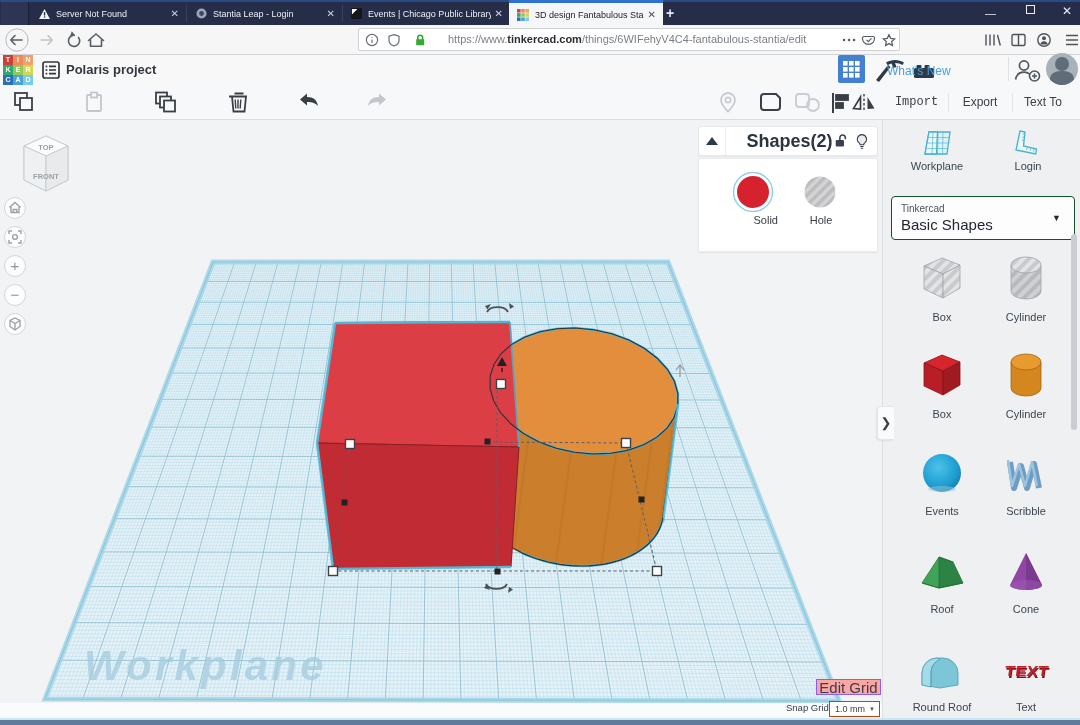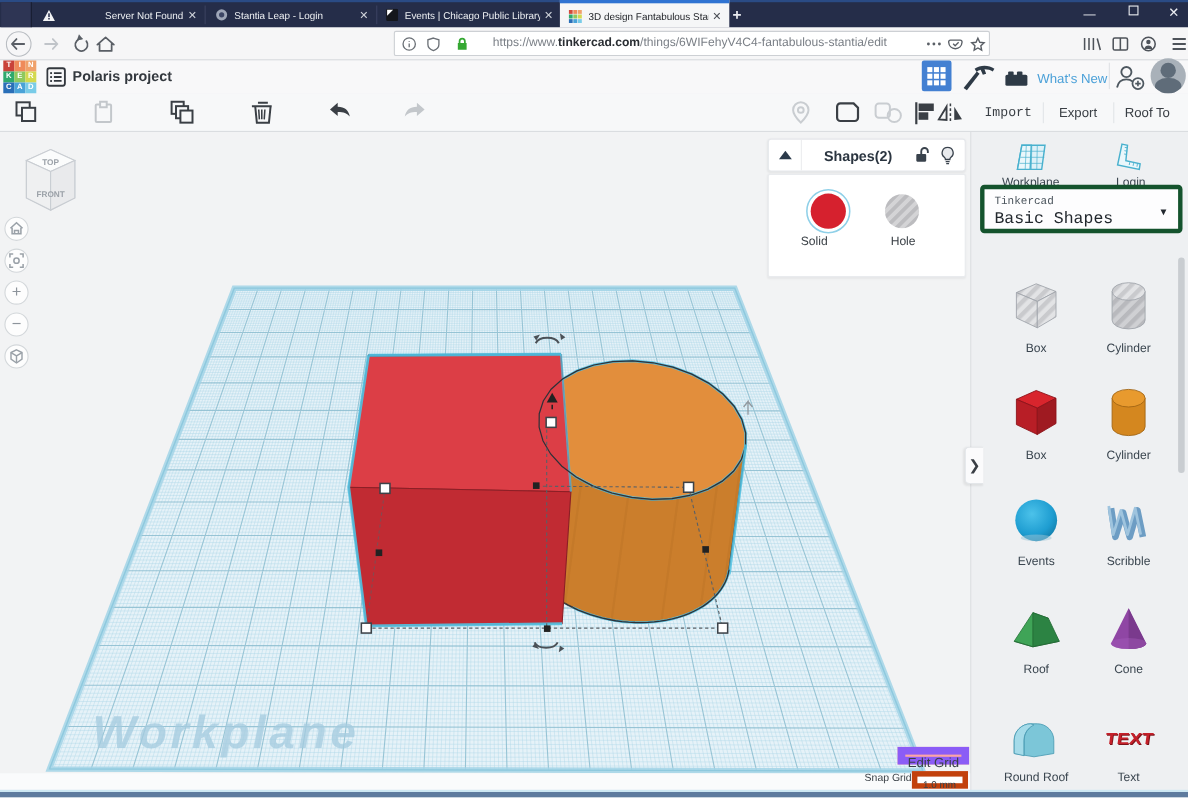--- a/index.html
+++ b/index.html
@@ -25,21 +25,21 @@
   #urltext { left:74px; top:4px; font-size:11px; color:#7a7f86; white-space:nowrap; }
   #urltext b { color:#2a2e33; font-weight:bold; }
 
   
   #tchead { left:0; top:55px; width:1080px; height:30px; background:#f8f8f9; }
   #logo { left:3px; top:55px; width:30px; height:30px; display:grid;
     grid-template-columns:10px 10px 10px; grid-template-rows:10px 10px 10px; }
   #logo span { color:#fff; font-size:7px; font-weight:bold; text-align:center;
     line-height:10px; }
   #ptitle { left:66px; top:62px; font-size:13px; font-weight:bold; color:#33383e; }
-  #whatsnew { left:943px; top:64px; font-size:12px; color:#4aa0d8; }
+  #whatsnew { left:887px; top:64px; font-size:12px; color:#4aa0d8; }
   #gridbtn { left:838px; top:55px; width:27px; height:28px; background:#4380d2;
     border-radius:2px; }
 
   
   #toolbar { left:0; top:85px; width:1080px; height:35px; background:#f7f8f9;
     border-bottom:1px solid #dadde0; }
   .tbtn { top:85px; height:34px; font-size:12px; color:#3a3f45;
     display:flex; align-items:center; justify-content:center; }
   .tdiv { top:93px; width:1px; height:19px; background:#e2e5e8; }
 
@@ -48,22 +48,22 @@
     overflow:hidden; }
 
   
   .navc { width:22px; height:22px; border-radius:50%; background:#fdfdfd;
     border:1px solid #d3d7da; color:#9aa1a8; text-align:center; }
 
   
   #rpanel { left:882px; top:120px; width:198px; height:599px; background:#eef0f2;
     border-left:1px solid #dcdfe2; }
   .shlabel { font-size:11px; color:#3b4650; text-align:center; width:90px; }
-  #dropdown { left:8px; top:48px; width:184px; height:44px; background:#fdfdfe;
-    border:4px solid #14532d; border-radius:4px;font-family:Liberation Mono, monospace; }
+  #dropdown { left:8px; top:76px; width:184px; height:44px; background:#fdfdfe;
+    border:1px solid #14532d; border-radius:4px; }
   #scrollbar { left:188px; top:114px; width:6px; height:196px; background:#c9cdd1;
     border-radius:3px; }
 
   
   #shpanel { left:698px; top:126px; width:180px; }
   #shhead { width:180px; height:30px; background:#fff; border:1px solid #e6e8eb;
     border-radius:3px; box-shadow:0 1px 2px rgba(0,0,0,.06); display:flex; align-items:center; }
   #shbody { margin-top:2px; width:180px; height:94px; background:#fff;
     border:1px solid #e9ebee; border-radius:2px; box-shadow:0 1px 2px rgba(0,0,0,.05); }
 
@@ -72,34 +72,34 @@
     border:1px solid #e3e6e9; border-right:none; border-radius:4px 0 0 4px;
     box-shadow:-1px 1px 2px rgba(0,0,0,.07); color:#3a3f45; font-size:13px;
     line-height:32px; text-align:center; }
 
   
   #botstrip { left:0; top:703px; width:882px; height:15px; background:#fafbfc; }
   #botline { left:0; top:718px; width:1080px; height:2px; background:#cde7f2; }
   #botbar { left:0; top:720px; width:1080px; height:5px; background:#5e7b9e; }
 
   #editgrid { z-index:6; left:816px; top:559px; width:65px; height:16px; background:#fca5a5;
-    border:7px solid #8b5cf6; font-size:12px; color:#3a4046; text-align:center;
+    border:1px solid #8b5cf6; font-size:15px; color:#3a4046; text-align:center;
     line-height:15px; }
   #snapsel { z-index:6; left:829px; top:581px; width:51px; height:16px; background:#fff;
-    border:5px solid #c2410c; font-size:9px; color:#3a4046; line-height:15px; }
+    border:1px solid #c2410c; font-size:9px; color:#3a4046; line-height:15px; }
 </style>
 </head>
 <body>
 <div id="stage">
 
 <div class="abs" id="tabbar"></div>
 <div class="abs" id="topline"></div>
 <div class="abs" style="left:1px;top:2px;width:28px;height:23px;background:#2e3554;border-right:1px solid #171c30;"></div>
 
-<div class="abs tab" style="left:30px;width:156px;text-align:right;">
+<div class="abs tab" style="left:30px;width:156px;">
   <svg width="11" height="10" style="margin:0 6px 0 9px" viewBox="0 0 12 11">
         <path d="M6 0L12 11H0Z" fill="#f2f3f5"></path>
         <rect x="5.3" y="3.4" width="1.5" height="3.8" fill="#252d49"></rect>
         <rect x="5.3" y="8.1" width="1.5" height="1.5" fill="#252d49"></rect>
       </svg>
   <span class="ttl">Server Not Found</span>
       <span class="x">✕</span>
 </div>
 <div class="abs tsep" style="left:186px"></div>
 <div class="abs tab" style="left:187px;width:155px;">
@@ -301,21 +301,21 @@
   <g>
         <path d="M152 4v18" stroke="#3a3f45" stroke-width="1.4" stroke-dasharray="2.5 2"></path>
   <path d="M148.5 7v12l-7-0.5Z" fill="none" stroke="#3a3f45" stroke-width="1.7"></path>
   <path d="M155.5 7v12l7-0.5Z" fill="#3a3f45"></path>
       </g>
 </svg>
 <div class="abs tbtn" style="left:885px;width:63px;font-family:Liberation Mono, monospace;">Import</div>
 <div class="abs tdiv" style="left:948px"></div>
 <div class="abs tbtn" style="left:949px;width:62px;">Export</div>
 <div class="abs tdiv" style="left:1012px"></div>
-<div class="abs tbtn" style="left:1013px;width:60px;">Roof To</div>
+<div class="abs tbtn" style="left:1013px;width:60px;">Text To</div>
 
 <div class="abs" id="canvas">
 <svg width="882" height="600" viewBox="0 120 882 600" style="position:absolute;left:0;top:0">
 
   <path d="M213.0 262.0L668.0 262.0L839.0 701.0L45.0 699.0Z" fill="#e6f2f8"></path>
   <path d="M212.3 263.9L668.8 264.0M211.5 265.9L669.5 265.9M210.8 267.8L670.3 267.9M210.0 269.8L671.0 269.8M209.3 271.7L671.8 271.8M208.5 273.7L672.6 273.7M207.8 275.6L673.3 275.7M207.0 277.5L674.1 277.6M206.3 279.5L674.8 279.6M204.7 283.5L676.4 283.6M203.9 285.6L677.2 285.7M203.1 287.7L678.0 287.8M202.3 289.7L678.9 289.9M201.5 291.8L679.7 292.0M200.7 293.9L680.5 294.1M199.9 296.0L681.3 296.1M199.1 298.1L682.1 298.2M198.3 300.2L682.9 300.3M196.7 304.5L684.6 304.6M195.8 306.7L685.5 306.9M195.0 308.9L686.3 309.1M194.1 311.1L687.2 311.3M193.3 313.3L688.1 313.6M192.4 315.5L689.0 315.8M191.6 317.8L689.8 318.0M190.7 320.0L690.7 320.3M189.9 322.2L691.6 322.5M188.1 326.8L693.4 327.1M187.2 329.1L694.3 329.5M186.3 331.5L695.2 331.8M185.4 333.9L696.1 334.2M184.5 336.2L697.0 336.6M183.6 338.6L698.0 338.9M182.7 340.9L698.9 341.3M181.7 343.3L699.8 343.7M180.8 345.7L700.7 346.0M179.0 350.5L702.6 350.9M178.0 353.0L703.6 353.4M177.1 355.5L704.6 355.9M176.1 358.0L705.6 358.4M175.1 360.5L706.5 360.9M174.2 363.0L707.5 363.5M173.2 365.5L708.5 366.0M172.3 368.0L709.5 368.5M171.3 370.5L710.5 371.0M169.3 375.6L712.5 376.1M168.3 378.3L713.5 378.8M167.3 380.9L714.5 381.4M166.3 383.5L715.6 384.1M165.3 386.2L716.6 386.7M164.3 388.8L717.6 389.4M163.2 391.4L718.6 392.0M162.2 394.1L719.7 394.7M161.2 396.7L720.7 397.3M159.1 402.1L722.8 402.8M158.1 404.9L723.9 405.5M157.0 407.7L725.0 408.3M155.9 410.4L726.1 411.1M154.9 413.2L727.2 413.9M153.8 416.0L728.3 416.7M152.7 418.8L729.3 419.5M151.7 421.5L730.4 422.3M150.6 424.3L731.5 425.1M148.4 430.0L733.7 430.8M147.3 432.9L734.9 433.7M146.2 435.8L736.0 436.6M145.1 438.7L737.2 439.6M143.9 441.7L738.3 442.5M142.8 444.6L739.4 445.4M141.7 447.5L740.6 448.3M140.6 450.4L741.7 451.3M139.5 453.3L742.9 454.2M137.2 459.3L745.2 460.2M136.0 462.3L746.4 463.2M134.8 465.4L747.6 466.3M133.6 468.4L748.8 469.4M132.5 471.5L750.0 472.4M131.3 474.5L751.2 475.5M130.1 477.6L752.4 478.6M128.9 480.6L753.6 481.6M127.8 483.7L754.7 484.7M125.4 489.9L757.2 491.0M124.1 493.1L758.4 494.2M122.9 496.3L759.7 497.4M121.7 499.5L760.9 500.6M120.5 502.7L762.2 503.8M119.2 505.9L763.4 507.0M118.0 509.1L764.7 510.2M116.8 512.3L765.9 513.4M115.6 515.5L767.2 516.6M113.1 522.0L769.7 523.2M111.8 525.3L771.0 526.5M110.5 528.6L772.3 529.9M109.2 532.0L773.6 533.2M107.9 535.3L774.9 536.5M106.7 538.6L776.2 539.9M105.4 542.0L777.5 543.2M104.1 545.3L778.9 546.6M102.8 548.6L780.2 549.9M100.2 555.4L782.8 556.8M98.9 558.9L784.2 560.2M97.5 562.4L785.5 563.7M96.2 565.8L786.9 567.2M94.9 569.3L788.2 570.7M93.5 572.8L789.6 574.2M92.2 576.2L791.0 577.7M90.9 579.7L792.3 581.1M89.5 583.2L793.7 584.6M86.8 590.2L796.4 591.7M85.4 593.8L797.9 595.4M84.0 597.4L799.3 599.0M82.7 601.1L800.7 602.6M81.3 604.7L802.1 606.2M79.9 608.3L803.5 609.9M78.5 611.9L804.9 613.5M77.1 615.5L806.3 617.1M75.7 619.1L807.7 620.7M72.9 626.4L810.6 628.1M71.5 630.2L812.1 631.9M70.0 633.9L813.5 635.6M68.6 637.7L815.0 639.4M67.1 641.4L816.5 643.2M65.7 645.2L817.9 646.9M64.3 648.9L819.4 650.7M62.8 652.7L820.9 654.5M61.4 656.4L822.3 658.2M58.4 664.0L825.3 665.9M56.9 667.9L826.8 669.8M55.5 671.8L828.4 673.7M54.0 675.7L829.9 677.6M52.5 679.6L831.4 681.5M51.0 683.5L832.9 685.4M49.5 687.3L834.4 689.3M48.0 691.2L836.0 693.2M46.5 695.1L837.5 697.1M215.2 262.0L48.8 699.0M217.3 262.0L52.6 699.0M219.5 262.0L56.3 699.0M221.7 262.0L60.1 699.0M223.8 262.0L63.9 699.0M226.0 262.0L67.7 699.1M228.2 262.0L71.5 699.1M230.3 262.0L75.2 699.1M232.5 262.0L79.0 699.1M236.8 262.0L86.6 699.1M239.0 262.0L90.4 699.1M241.2 262.0L94.2 699.1M243.3 262.0L97.9 699.1M245.5 262.0L101.7 699.1M247.7 262.0L105.5 699.2M249.8 262.0L109.3 699.2M252.0 262.0L113.1 699.2M254.2 262.0L116.8 699.2M258.5 262.0L124.4 699.2M260.7 262.0L128.2 699.2M262.8 262.0L132.0 699.2M265.0 262.0L135.7 699.2M267.2 262.0L139.5 699.2M269.3 262.0L143.3 699.2M271.5 262.0L147.1 699.3M273.7 262.0L150.9 699.3M275.8 262.0L154.6 699.3M280.2 262.0L162.2 699.3M282.3 262.0L166.0 699.3M284.5 262.0L169.8 699.3M286.7 262.0L173.6 699.3M288.8 262.0L177.3 699.3M291.0 262.0L181.1 699.3M293.2 262.0L184.9 699.4M295.3 262.0L188.7 699.4M297.5 262.0L192.5 699.4M301.8 262.0L200.0 699.4M304.0 262.0L203.8 699.4M306.2 262.0L207.6 699.4M308.3 262.0L211.4 699.4M310.5 262.0L215.1 699.4M312.7 262.0L218.9 699.4M314.8 262.0L222.7 699.4M317.0 262.0L226.5 699.5M319.2 262.0L230.3 699.5M323.5 262.0L237.8 699.5M325.7 262.0L241.6 699.5M327.8 262.0L245.4 699.5M330.0 262.0L249.2 699.5M332.2 262.0L253.0 699.5M334.3 262.0L256.7 699.5M336.5 262.0L260.5 699.5M338.7 262.0L264.3 699.6M340.8 262.0L268.1 699.6M345.2 262.0L275.6 699.6M347.3 262.0L279.4 699.6M349.5 262.0L283.2 699.6M351.7 262.0L287.0 699.6M353.8 262.0L290.8 699.6M356.0 262.0L294.5 699.6M358.2 262.0L298.3 699.6M360.3 262.0L302.1 699.6M362.5 262.0L305.9 699.7M366.8 262.0L313.4 699.7M369.0 262.0L317.2 699.7M371.2 262.0L321.0 699.7M373.3 262.0L324.8 699.7M375.5 262.0L328.6 699.7M377.7 262.0L332.4 699.7M379.8 262.0L336.1 699.7M382.0 262.0L339.9 699.7M384.2 262.0L343.7 699.8M388.5 262.0L351.3 699.8M390.7 262.0L355.0 699.8M392.8 262.0L358.8 699.8M395.0 262.0L362.6 699.8M397.2 262.0L366.4 699.8M399.3 262.0L370.2 699.8M401.5 262.0L373.9 699.8M403.7 262.0L377.7 699.8M405.8 262.0L381.5 699.8M410.2 262.0L389.1 699.9M412.3 262.0L392.8 699.9M414.5 262.0L396.6 699.9M416.7 262.0L400.4 699.9M418.8 262.0L404.2 699.9M421.0 262.0L408.0 699.9M423.2 262.0L411.8 699.9M425.3 262.0L415.5 699.9M427.5 262.0L419.3 699.9M431.8 262.0L426.9 700.0M434.0 262.0L430.7 700.0M436.2 262.0L434.4 700.0M438.3 262.0L438.2 700.0M440.5 262.0L442.0 700.0M442.7 262.0L445.8 700.0M444.8 262.0L449.6 700.0M447.0 262.0L453.3 700.0M449.2 262.0L457.1 700.0M453.5 262.0L464.7 700.1M455.7 262.0L468.5 700.1M457.8 262.0L472.2 700.1M460.0 262.0L476.0 700.1M462.2 262.0L479.8 700.1M464.3 262.0L483.6 700.1M466.5 262.0L487.4 700.1M468.7 262.0L491.2 700.1M470.8 262.0L494.9 700.1M475.2 262.0L502.5 700.2M477.3 262.0L506.3 700.2M479.5 262.0L510.1 700.2M481.7 262.0L513.8 700.2M483.8 262.0L517.6 700.2M486.0 262.0L521.4 700.2M488.2 262.0L525.2 700.2M490.3 262.0L529.0 700.2M492.5 262.0L532.7 700.2M496.8 262.0L540.3 700.2M499.0 262.0L544.1 700.3M501.2 262.0L547.9 700.3M503.3 262.0L551.6 700.3M505.5 262.0L555.4 700.3M507.7 262.0L559.2 700.3M509.8 262.0L563.0 700.3M512.0 262.0L566.8 700.3M514.2 262.0L570.6 700.3M518.5 262.0L578.1 700.3M520.7 262.0L581.9 700.4M522.8 262.0L585.7 700.4M525.0 262.0L589.5 700.4M527.2 262.0L593.2 700.4M529.3 262.0L597.0 700.4M531.5 262.0L600.8 700.4M533.7 262.0L604.6 700.4M535.8 262.0L608.4 700.4M540.2 262.0L615.9 700.4M542.3 262.0L619.7 700.4M544.5 262.0L623.5 700.5M546.7 262.0L627.3 700.5M548.8 262.0L631.0 700.5M551.0 262.0L634.8 700.5M553.2 262.0L638.6 700.5M555.3 262.0L642.4 700.5M557.5 262.0L646.2 700.5M561.8 262.0L653.7 700.5M564.0 262.0L657.5 700.5M566.2 262.0L661.3 700.6M568.3 262.0L665.1 700.6M570.5 262.0L668.9 700.6M572.7 262.0L672.6 700.6M574.8 262.0L676.4 700.6M577.0 262.0L680.2 700.6M579.2 262.0L684.0 700.6M583.5 262.0L691.5 700.6M585.7 262.0L695.3 700.6M587.8 262.0L699.1 700.6M590.0 262.0L702.9 700.7M592.2 262.0L706.7 700.7M594.3 262.0L710.4 700.7M596.5 262.0L714.2 700.7M598.7 262.0L718.0 700.7M600.8 262.0L721.8 700.7M605.2 262.0L729.4 700.7M607.3 262.0L733.1 700.7M609.5 262.0L736.9 700.7M611.7 262.0L740.7 700.8M613.8 262.0L744.5 700.8M616.0 262.0L748.3 700.8M618.2 262.0L752.0 700.8M620.3 262.0L755.8 700.8M622.5 262.0L759.6 700.8M626.8 262.0L767.2 700.8M629.0 262.0L770.9 700.8M631.2 262.0L774.7 700.8M633.3 262.0L778.5 700.8M635.5 262.0L782.3 700.9M637.7 262.0L786.1 700.9M639.8 262.0L789.8 700.9M642.0 262.0L793.6 700.9M644.2 262.0L797.4 700.9M648.5 262.0L805.0 700.9M650.7 262.0L808.8 700.9M652.8 262.0L812.5 700.9M655.0 262.0L816.3 700.9M657.2 262.0L820.1 701.0M659.3 262.0L823.9 701.0M661.5 262.0L827.7 701.0M663.7 262.0L831.4 701.0M665.8 262.0L835.2 701.0" stroke="#aed8e8" stroke-width="0.55" fill="none" opacity="0.72"></path>
   <path d="M213.0 262.0L668.0 262.0M205.5 281.4L675.6 281.5M197.5 302.2L683.7 302.4M189.0 324.4L692.4 324.7M179.9 348.0L701.7 348.4M170.3 373.0L711.4 373.5M160.2 399.3L721.7 400.0M149.5 427.1L732.6 427.8M138.3 456.2L744.0 457.1M126.6 486.7L755.9 487.8M114.3 518.7L768.4 519.8M101.5 551.9L781.5 553.3M88.2 586.6L795.0 588.1M74.3 622.7L809.1 624.3M59.9 660.2L823.8 662.0M45.0 699.0L839.0 701.0M213.0 262.0L45.0 699.0M234.7 262.0L82.8 699.1M256.3 262.0L120.6 699.2M278.0 262.0L158.4 699.3M299.7 262.0L196.2 699.4M321.3 262.0L234.0 699.5M343.0 262.0L271.9 699.6M364.7 262.0L309.7 699.7M386.3 262.0L347.5 699.8M408.0 262.0L385.3 699.9M429.7 262.0L423.1 700.0M451.3 262.0L460.9 700.0M473.0 262.0L498.7 700.1M494.7 262.0L536.5 700.2M516.3 262.0L574.3 700.3M538.0 262.0L612.1 700.4M559.7 262.0L650.0 700.5M581.3 262.0L687.8 700.6M603.0 262.0L725.6 700.7M624.7 262.0L763.4 700.8M646.3 262.0L801.2 700.9M668.0 262.0L839.0 701.0" stroke="#8abccf" stroke-width="1" fill="none" opacity="0.85"></path>
   <path d="M213.0 262.0L668.0 262.0L839.0 701.0L45.0 699.0Z" fill="none" stroke="#a2d4e6" stroke-width="5" opacity="0.85"></path>
   <path d="M213.0 262.0L668.0 262.0L839.0 701.0L45.0 699.0Z" fill="none" stroke="#8ec9de" stroke-width="1.2"></path>
   <text x="84" y="680" font-size="42" font-weight="bold" font-style="italic" letter-spacing="3.2" fill="#a4cbdf" opacity="0.75" font-family="Liberation Sans">Workplane</text>
@@ -537,21 +537,21 @@
 
 <div class="abs" id="chev">❯</div>
 
 <div class="abs" id="shpanel">
   <div id="shhead">
     <div style="width:30px;height:28px;border-right:1px solid #ecedef;display:flex;align-items:center;justify-content:center">
       <svg width="12" height="8" viewBox="0 0 12 8">
             <path d="M6 0l6 8H0Z" fill="#2b3a4a"></path>
           </svg>
     </div>
-    <span style="font-size:13px;font-weight:bold;color:#2b3540;margin-left:20px">Shapes(2)</span>
+    <span style="font-size:18px;font-weight:bold;color:#2b3540;margin-left:20px">Shapes(2)</span>
     <svg style="margin-left:auto" width="16" height="16" viewBox="0 0 16 16">
       <rect x="3" y="7" width="9" height="7" rx="1" fill="#39424c"></rect>
       <path d="M7.5 7V4.5a3 3 0 0 1 6 0V6" fill="none" stroke="#39424c" stroke-width="1.7"></path>
     </svg>
     <svg style="margin:0 9px 0 9px" width="13" height="17" viewBox="0 0 13 17">
       <path d="M6.5 1a5 5 0 0 1 3 9c-.7.6-1 1.2-1 2h-4c0-.8-.3-1.4-1-2a5 5 0 0 1 3-9Z" fill="#e9ebee" stroke="#39424c" stroke-width="1.2"></path>
       <path d="M4.7 14h3.6M5.2 15.8h2.6" stroke="#39424c" stroke-width="1.1"></path>
     </svg>
   </div>
   <div id="shbody">
@@ -561,21 +561,21 @@
     </svg>
     <svg class="abs" style="left:106px;top:50px" width="32" height="32" viewBox="0 0 32 32">
       <defs>
             <pattern id="hstr" width="7" height="7" patternTransform="rotate(45)" patternUnits="userSpaceOnUse">
         <rect width="7" height="7" fill="#d4d4d6"></rect>
               <rect width="3.5" height="7" fill="#bcbcbf"></rect>
             </pattern>
           </defs>
       <circle cx="16" cy="16" r="15.5" fill="url(#hstr)"></circle>
     </svg>
-    <div class="abs" style="left:30px;top:88px;width:50px;text-align:left;font-size:11px;color:#3a4046">Solid</div>
+    <div class="abs" style="left:30px;top:88px;width:50px;text-align:right;font-size:11px;color:#3a4046">Solid</div>
     <div class="abs" style="left:98px;top:88px;width:50px;text-align:center;font-size:11px;color:#3a4046">Hole</div>
   </div>
 </div>
 
 <div class="abs" id="botstrip"></div>
 <div class="abs" id="botline"></div>
 <div class="abs" id="botbar"></div>
 </div>
 
 </body></html>

